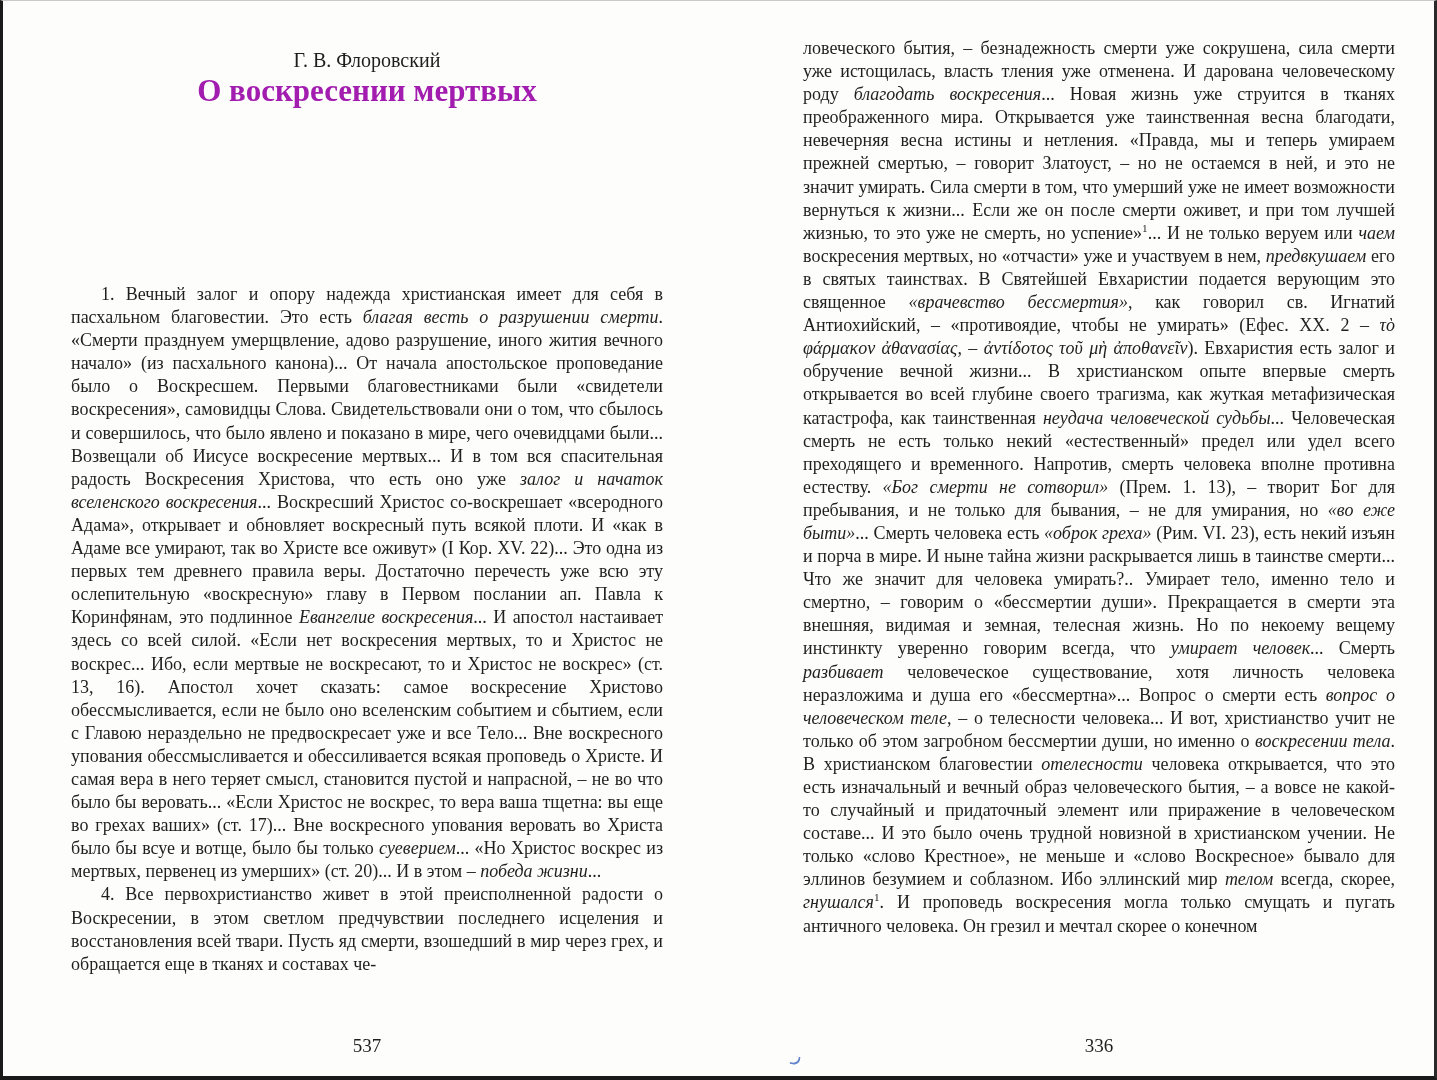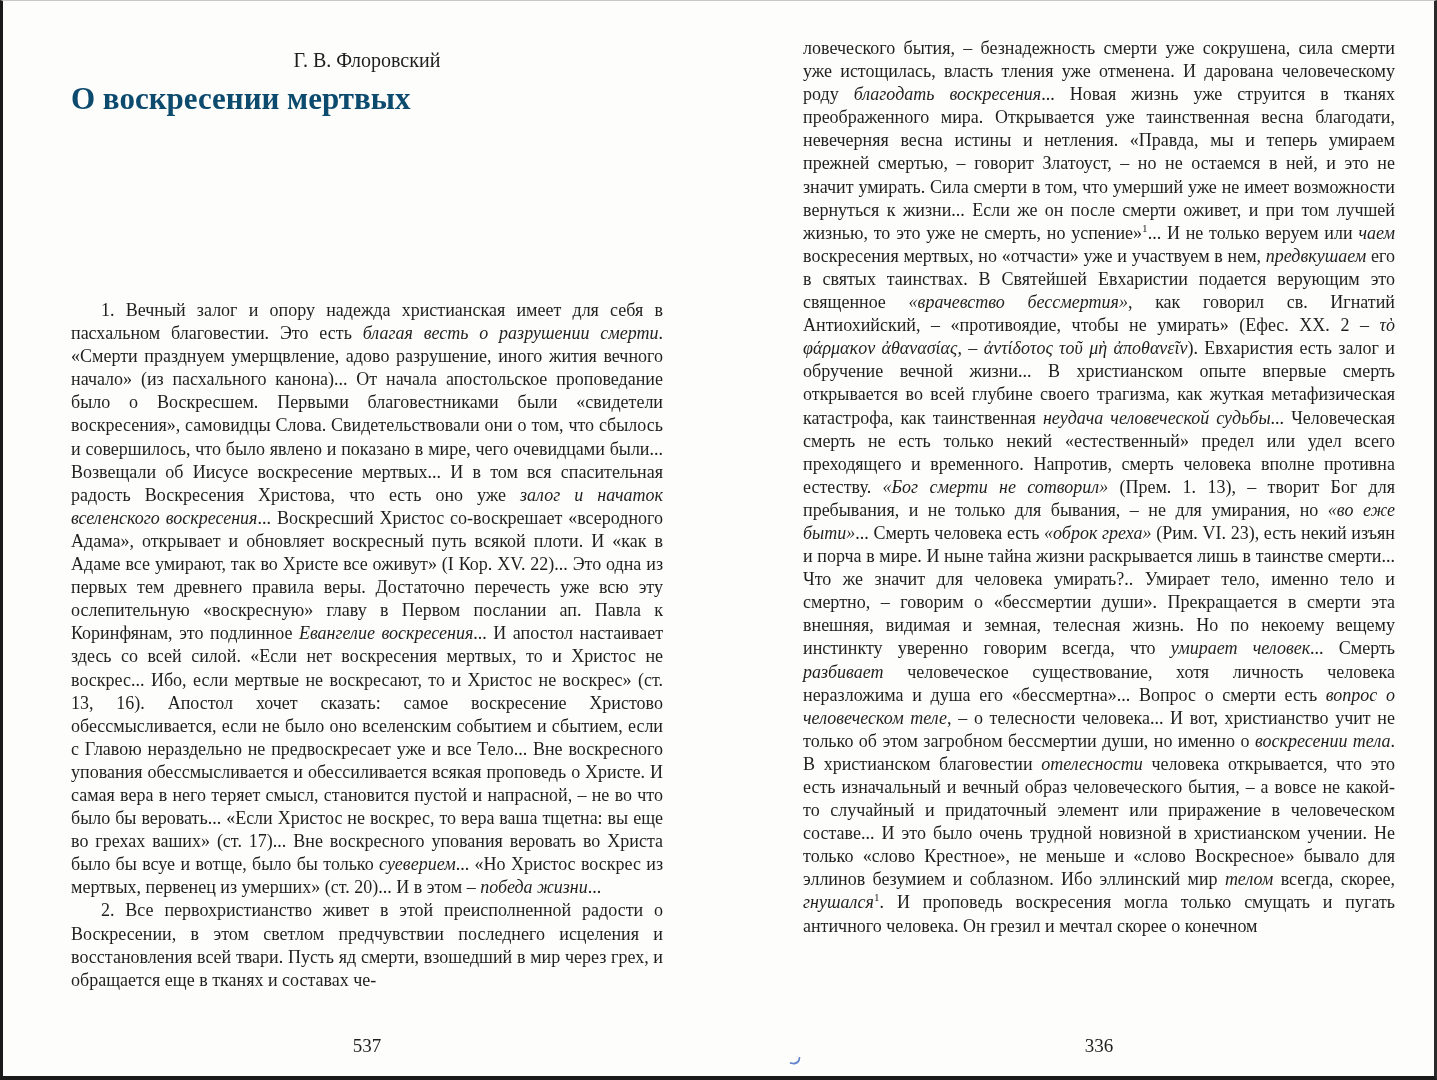--- a/index.html
+++ b/index.html
@@ -31,37 +31,37 @@
   .author {
     position: absolute;
     top: 48px;
     width: 100%;
     text-align: center;
     font-size: 20px;
     color: #1e1e1e;
   }
   .title {
     position: absolute;
-    top: 80px;
+    top: 72px;
     width: 100%;
-    text-align: left;
+    text-align: center;
     font-size: 31px;
     font-weight: bold;
-    color: #0c4a6e;
+    color: #a21caf;
   }
 
   .body-text {
     position: absolute;
     width: 100%;
     font-size: 18px;
     line-height: 23.1px;
     text-align: justify;
     color: #1f1f1f;
   }
-  .page.left  .body-text { top: 298px; }
+  .page.left  .body-text { top: 282px; }
   .page.right .body-text { top: 36px;  }
 
   .para { text-align: justify; }
   .para.indent { text-indent: 30px; }
   .para em { font-style: italic; }
   .para sup {
     font-size: 0.62em;
     vertical-align: super;
     line-height: 0;
   }
@@ -91,21 +91,21 @@
 </head>
 <body>
 
 <div class="scan">
 
   <div class="page left">
     <div class="author">Г. В. Флоровский</div>
     <h1 class="title">О воскресении мертвых</h1>
     <div class="body-text">
         <p class="para indent"><span>1. Вечный залог и опору надежда христианская имеет для себя в пасхальном благовестии. Это есть </span><em>благая весть о разрушении смерти</em><span>. «Смерти празднуем умерщвление, адово разрушение, иного жития вечного начало» (из пасхального канона)... От начала апостольское проповедание было о Воскресшем. Первыми благовестниками были «свидетели воскресения», самовидцы Слова. Свидетельствовали они о том, что сбылось и совершилось, что было явлено и показано в мире, чего очевидцами были... Возвещали об Иисусе воскресение мертвых... И в том вся спасительная радость Воскресения Христова, что есть оно уже </span><em>залог и начаток вселенского воскресения</em><span>... Воскресший Христос со-воскрешает «всеродного Адама», открывает и обновляет воскресный путь всякой плоти. И «как в Адаме все умирают, так во Христе все оживут» (I Кор. XV. 22)... Это одна из первых тем древнего правила веры. Достаточно перечесть уже всю эту ослепительную «воскресную» главу в Первом послании ап. Павла к Коринфянам, это подлинное </span><em>Евангелие воскресения</em><span>... И апостол настаивает здесь со всей силой. «Если нет воскресения мертвых, то и Христос не воскрес... Ибо, если мертвые не воскресают, то и Христос не воскрес» (ст. 13, 16). Апостол хочет сказать: самое воскресение Христово обессмысливается, если не было оно вселенским событием и сбытием, если с Главою нераздельно не предвоскресает уже и все Тело... Вне воскресного упования обессмысливается и обессиливается всякая проповедь о Христе. И самая вера в него теряет смысл, становится пустой и напрасной, – не во что было бы веровать... «Если Христос не воскрес, то вера ваша тщетна: вы еще во грехах ваших» (ст. 17)... Вне воскресного упования веровать во Христа было бы всуе и вотще, было бы только </span><em>суеверием</em><span>... «Но Христос воскрес из мертвых, первенец из умерших» (ст. 20)... И в этом – </span><em>победа жизни</em><span>...</span></p>
-        <p class="para indent"><span>2. Все первохристианство живет в этой преисполненной радости о Воскресении, в этом светлом предчувствии последнего исцеления и восстановления всей твари. Пусть яд смерти, взошедший в мир через грех, и обращается еще в тканях и составах че-</span></p>
+        <p class="para indent"><span>4. Все первохристианство живет в этой преисполненной радости о Воскресении, в этом светлом предчувствии последнего исцеления и восстановления всей твари. Пусть яд смерти, взошедший в мир через грех, и обращается еще в тканях и составах че-</span></p>
       </div>
     <div class="folio">537</div>
   </div>
 
   <div class="page right">
     <div class="body-text">
         <p class="para"><span>ловеческого бытия, – безнадежность смерти уже сокрушена, сила смерти уже истощилась, власть тления уже отменена. И дарована человеческому роду </span><em>благодать воскресения</em><span>... Новая жизнь уже струится в тканях преображенного мира. Открывается уже таинственная весна благодати, невечерняя весна истины и нетления. «Правда, мы и теперь умираем прежней смертью, – говорит Златоуст, – но не остаемся в ней, и это не значит умирать. Сила смерти в том, что умерший уже не имеет возможности вернуться к жизни... Если же он после смерти оживет, и при том лучшей жизнью, то это уже не смерть, но успение»</span><sup>1</sup><span>... И не только веруем или </span><em>чаем</em><span> воскресения мертвых, но «отчасти» уже и участвуем в нем, </span><em>предвкушаем</em><span> его в святых таинствах. В Святейшей Евхаристии подается верующим это священное </span><em>«врачевство бессмертия»</em><span>, как говорил св. Игнатий Антиохийский, – «противоядие, чтобы не умирать» (Ефес. XX. 2 – </span><em>τὸ φάρμακον ἀθανασίας, – ἀντίδοτος τοῦ μὴ ἀποθανεῖν</em><span>). Евхаристия есть залог и обручение вечной жизни... В христианском опыте впервые смерть открывается во всей глубине своего трагизма, как жуткая метафизическая катастрофа, как таинственная </span><em>неудача человеческой судьбы</em><span>... Человеческая смерть не есть только некий «естественный» предел или удел всего преходящего и временного. Напротив, смерть человека вполне противна естеству. </span><em>«Бог смерти не сотворил»</em><span> (Прем. 1. 13), – творит Бог для пребывания, и не только для бывания, – не для умирания, но </span><em>«во еже быти»</em><span>... Смерть человека есть </span><em>«оброк греха»</em><span> (Рим. VI. 23), есть некий изъян и порча в мире. И ныне тайна жизни раскрывается лишь в таинстве смерти... Что же значит для человека умирать?.. Умирает тело, именно тело и смертно, – говорим о «бессмертии души». Прекращается в смерти эта внешняя, видимая и земная, телесная жизнь. Но по некоему вещему инстинкту уверенно говорим всегда, что </span><em>умирает человек</em><span>... Смерть </span><em>разбивает</em><span> человеческое существование, хотя личность человека неразложима и душа его «бессмертна»... Вопрос о смерти есть </span><em>вопрос о человеческом теле</em><span>, – о телесности человека... И вот, христианство учит не только об этом загробном бессмертии души, но именно о </span><em>воскресении тела</em><span>. В христианском благовестии </span><em>отелесности</em><span> человека открывается, что это есть изначальный и вечный образ человеческого бытия, – а вовсе не какой-то случайный и придаточный элемент или приражение в человеческом составе... И это было очень трудной новизной в христианском учении. Не только «слово Крестное», не меньше и «слово Воскресное» бывало для эллинов безумием и соблазном. Ибо эллинский мир </span><em>телом</em><span> всегда, скорее, </span><em>гнушался</em><sup>1</sup><span>. И проповедь воскресения могла только смущать и пугать античного человека. Он грезил и мечтал скорее о конечном</span></p>
       </div>
     <div class="folio">336</div>
   </div>

